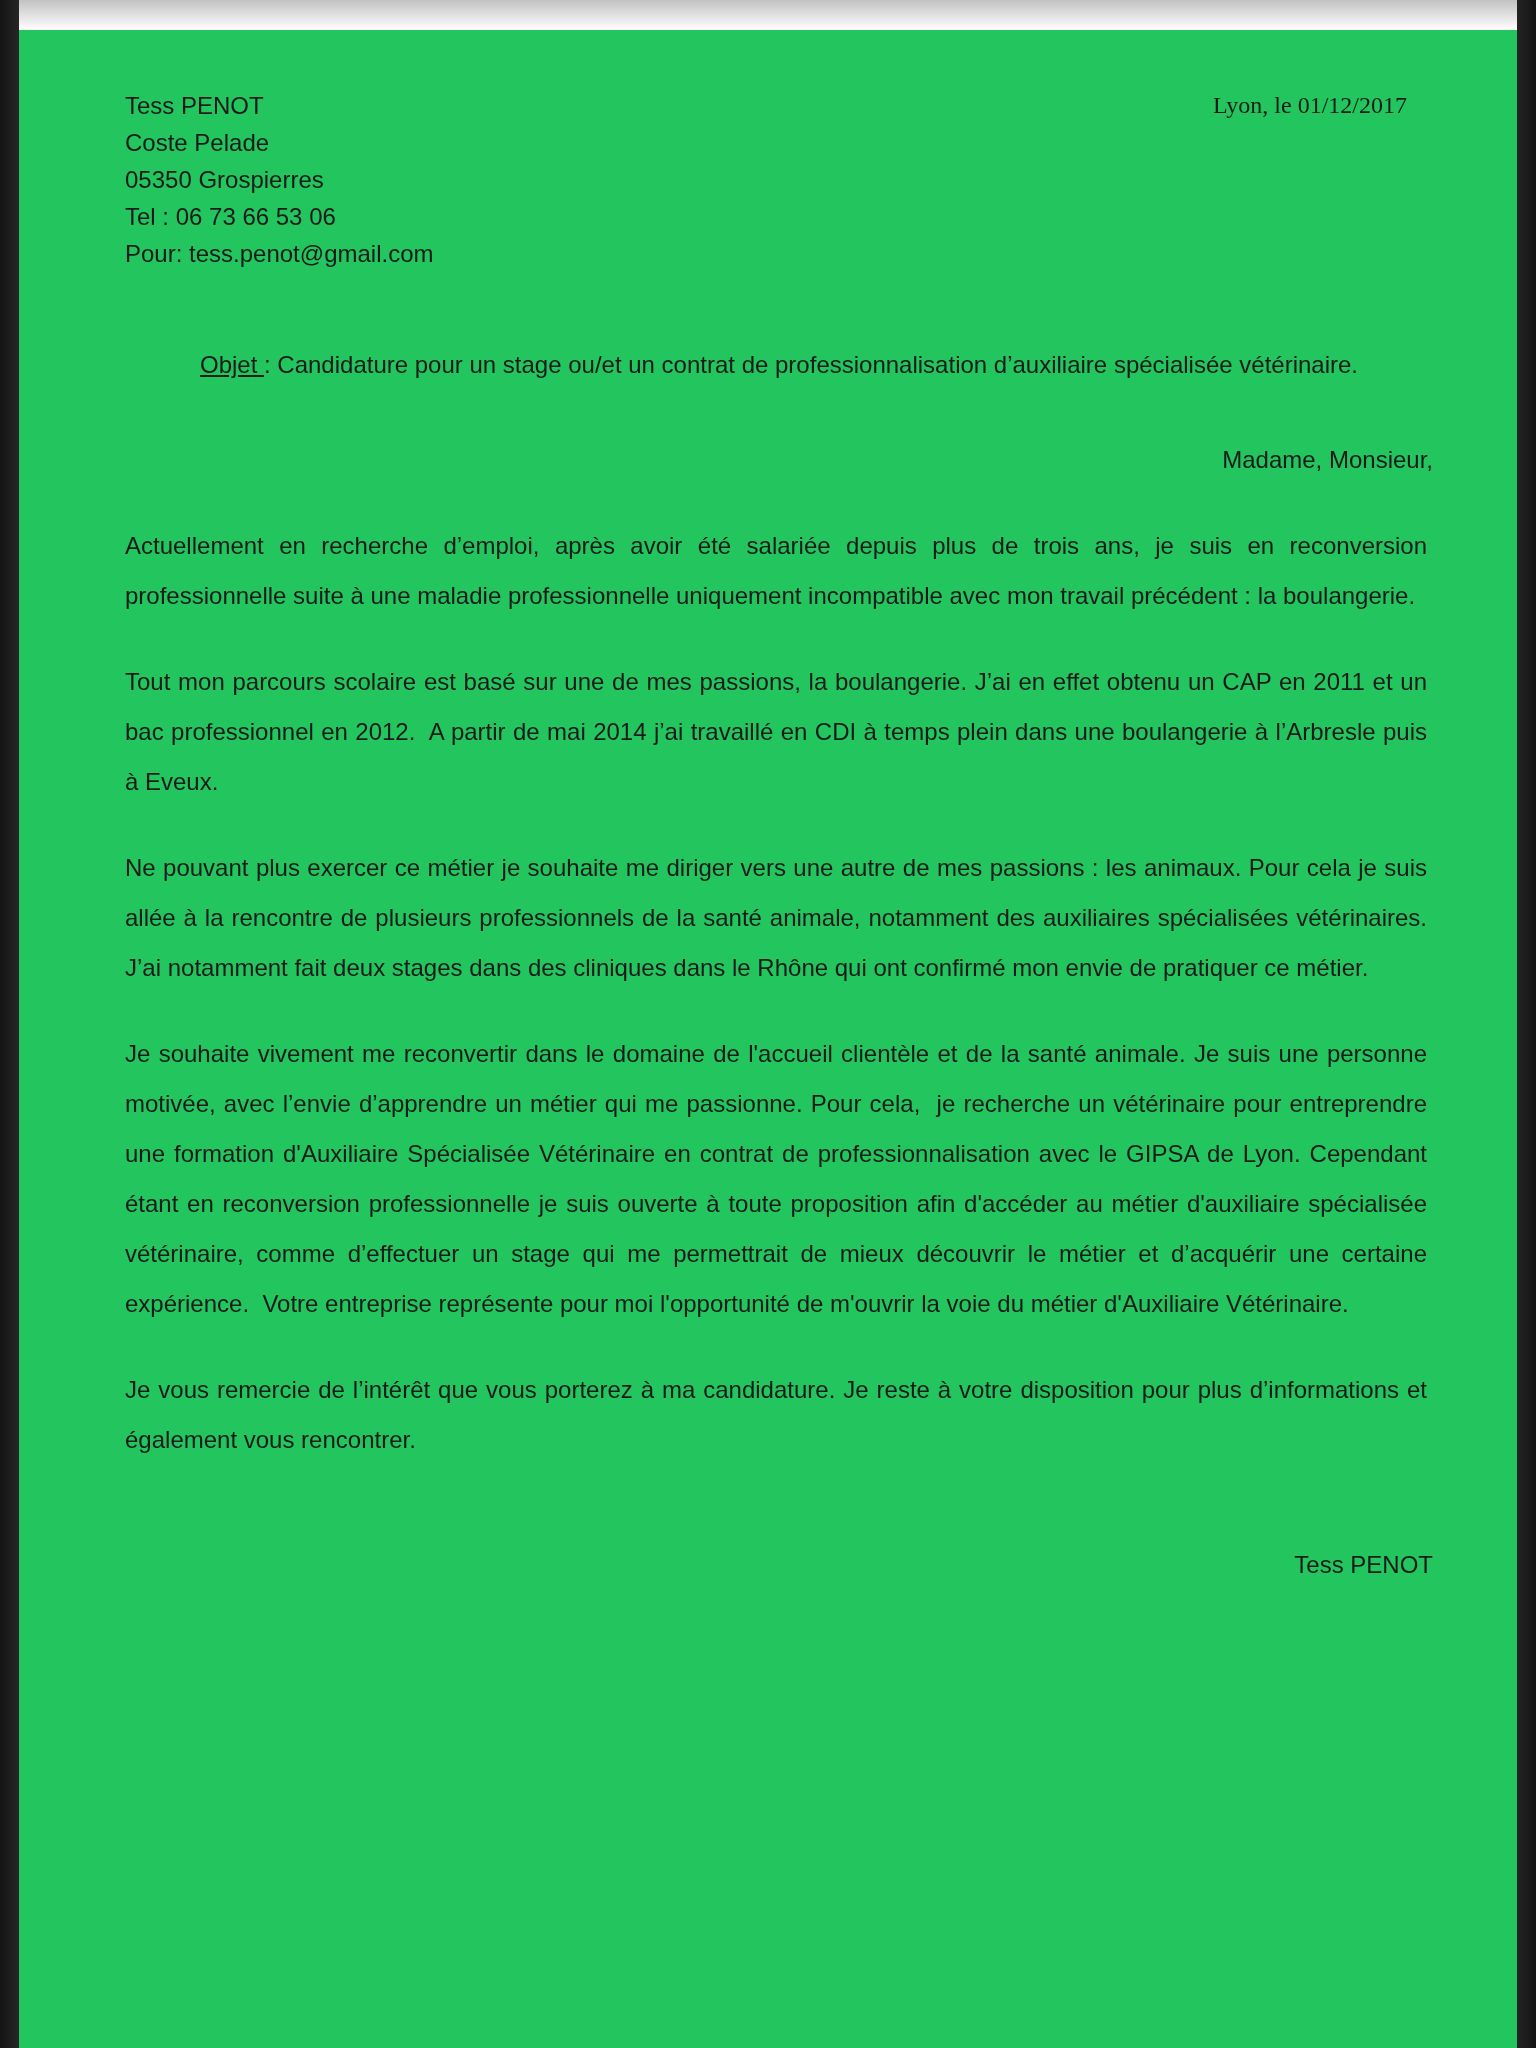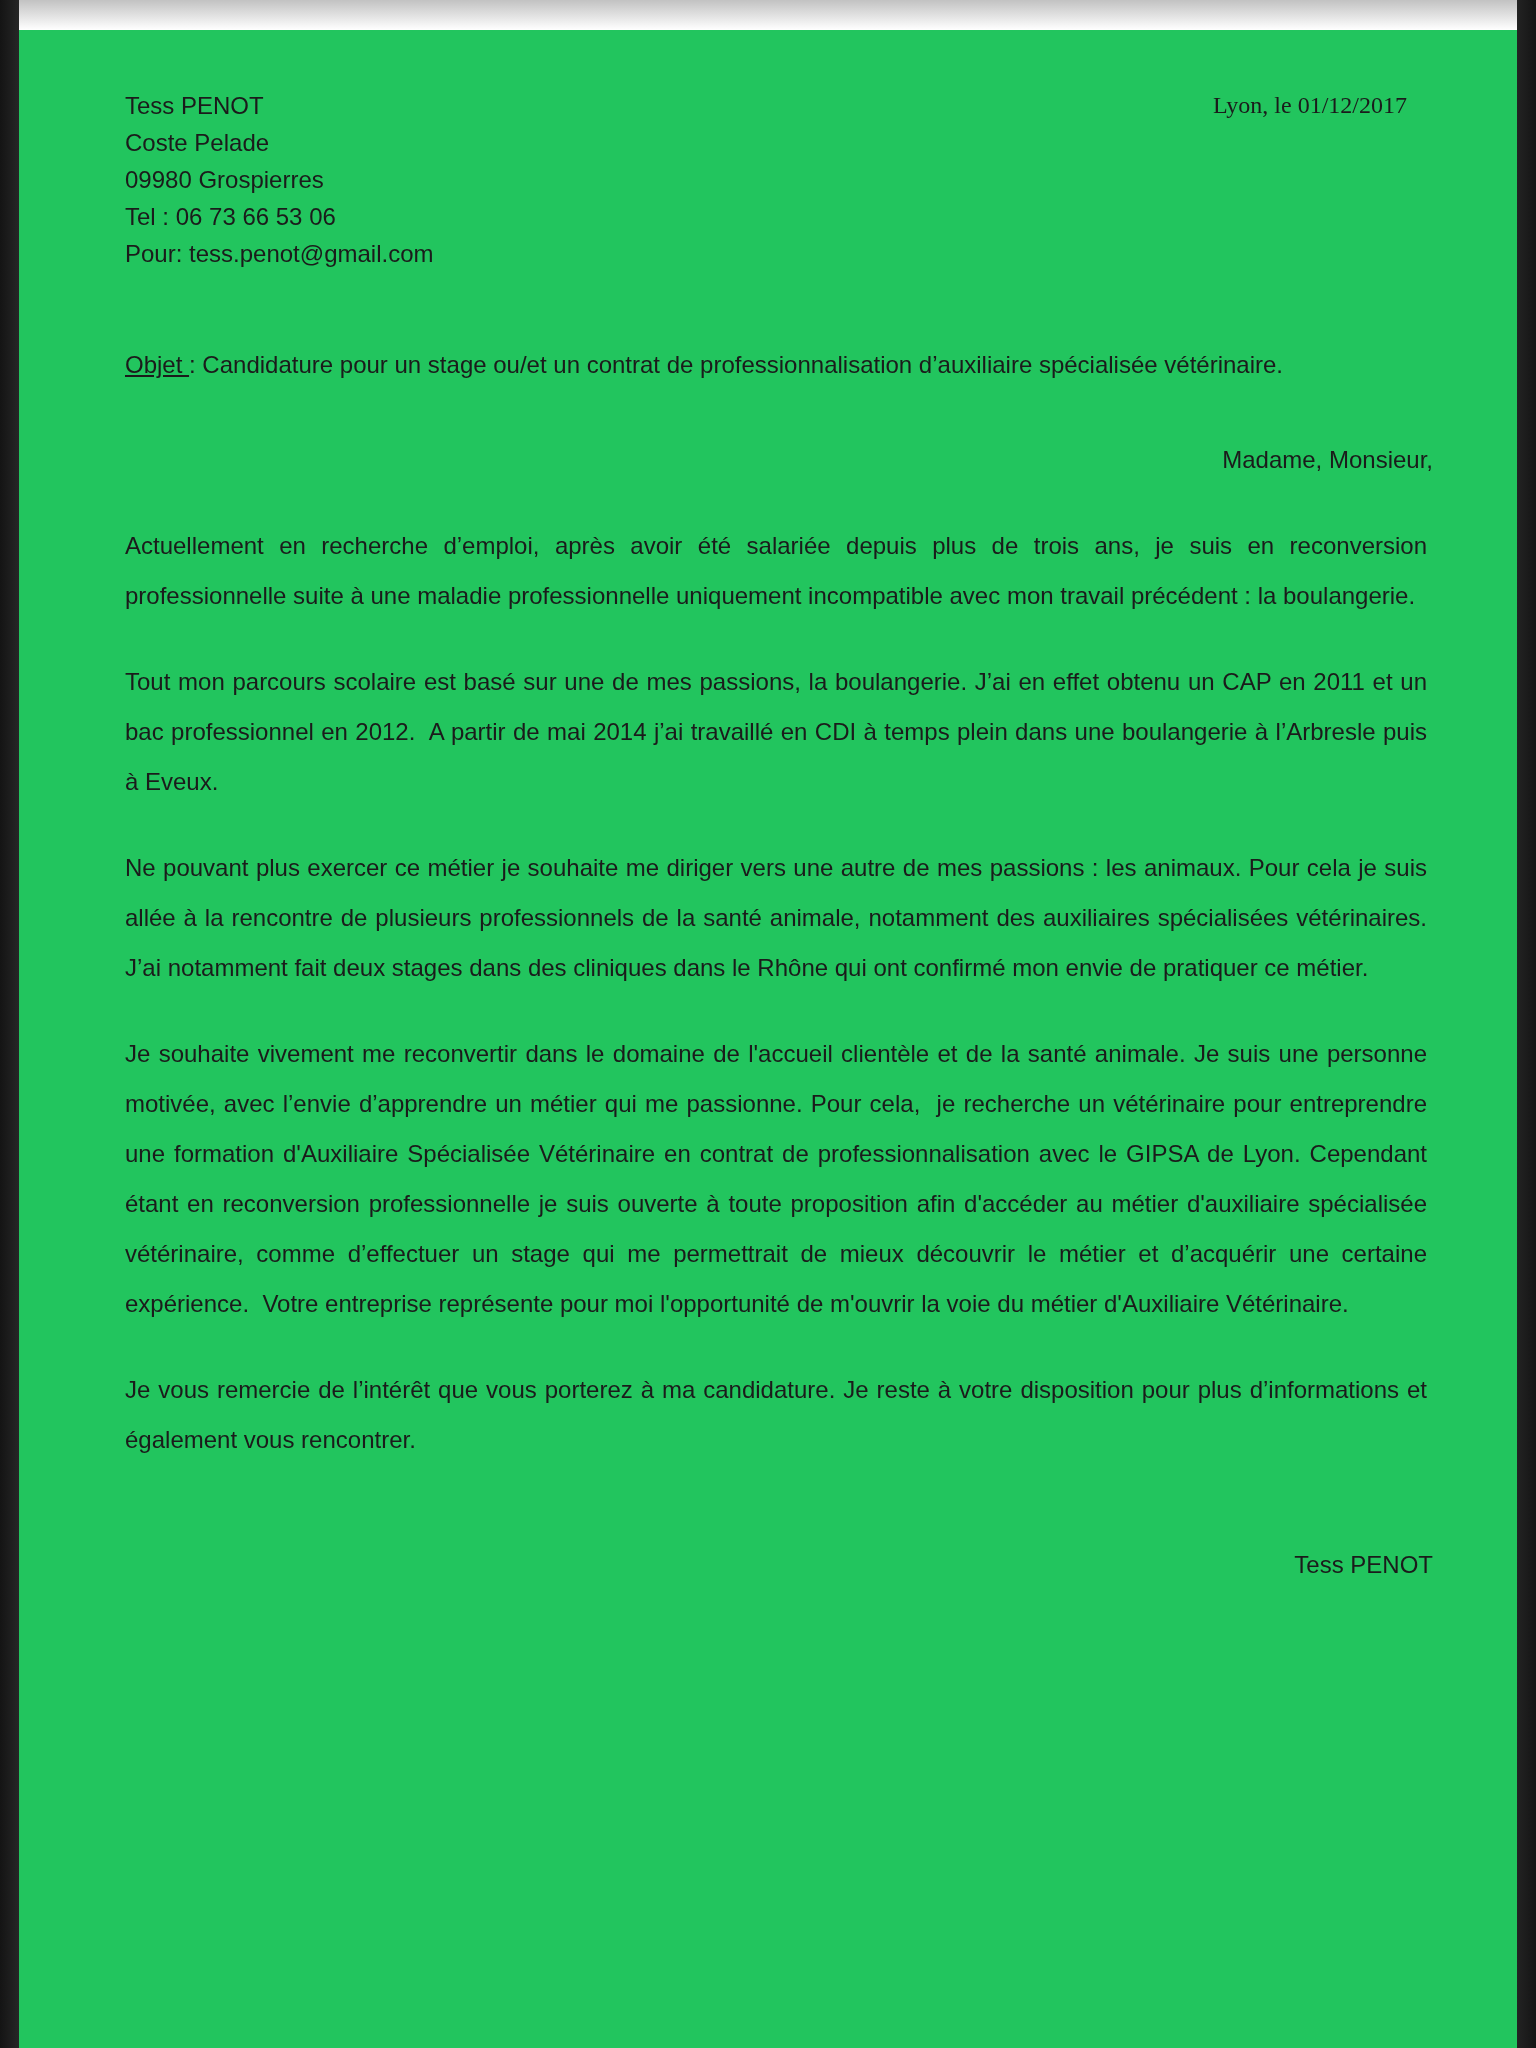--- a/index.html
+++ b/index.html
@@ -55,20 +55,21 @@
     white-space: nowrap;
     font-family: Liberation Serif, serif;
   }
   .body-text {
     font-size: 24px;
     line-height: 50px;
   }
   .subject-line {
     margin: 68px 0 0 0;
     white-space: nowrap;
+    text-align: center;
   }
   .subject-label { text-decoration: underline; }
   .salutation { margin: 45px 0 0 16px; text-align: right; }
   .paragraph {
     margin: 36px 6px 0 0;
     text-align: justify;
     white-space: pre-wrap;
   }
   .closing { margin: 93px 0 0 0; }
   .signature {
@@ -84,21 +85,21 @@
   <div class="edge-bar edge-left"></div>
   <div class="edge-bar edge-right"></div>
   <div class="top-shadow"></div>
 
   <div class="content">
 
     <div class="header-row">
       <div class="sender-block">
         <div>Tess PENOT</div>
         <div>Coste Pelade</div>
-        <div>09980 Grospierres</div>
+        <div>05350 Grospierres</div>
         <div>Tel : 06 73 66 53 06</div>
         <div>Pour: tess.penot@gmail.com</div>
       </div>
       <div class="date-line">Lyon, le 01/12/2017</div>
     </div>
 
     <div class="body-text">
 
       <p class="subject-line"><span class="subject-label">Objet </span><span>: Candidature pour un stage ou/et un contrat de professionnalisation d’auxiliaire spécialisée vétérinaire.</span></p>
 

